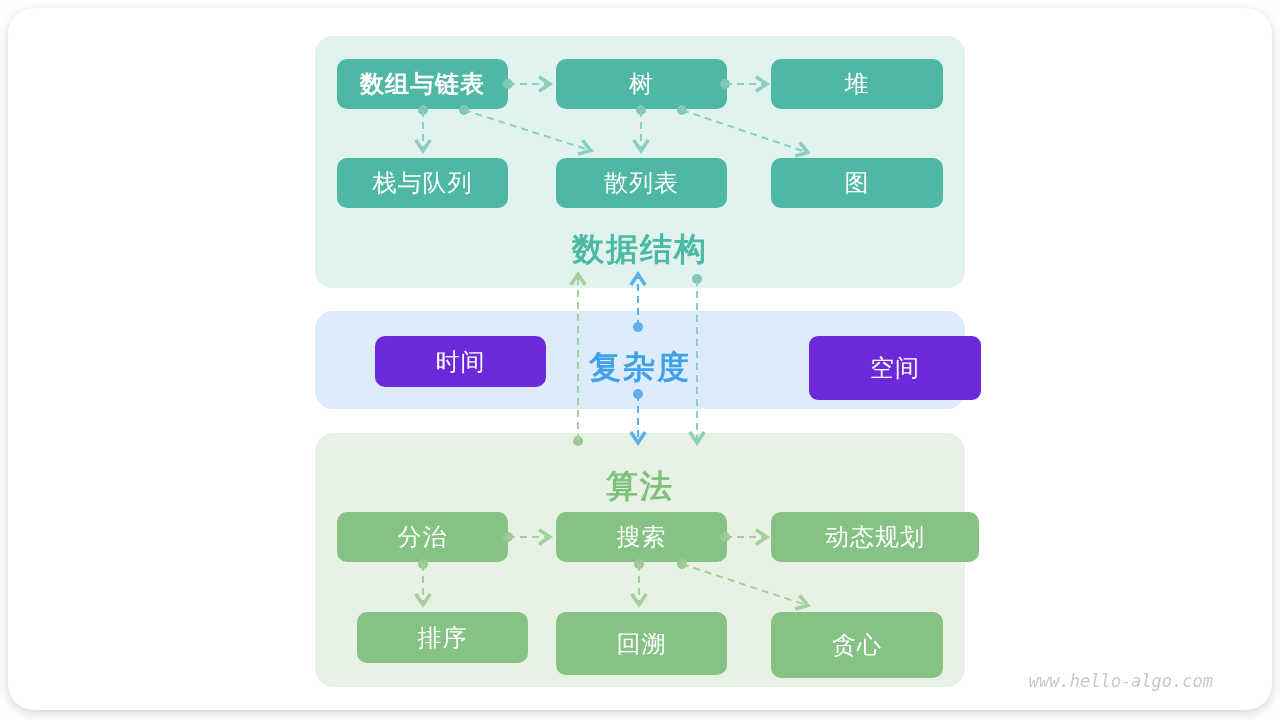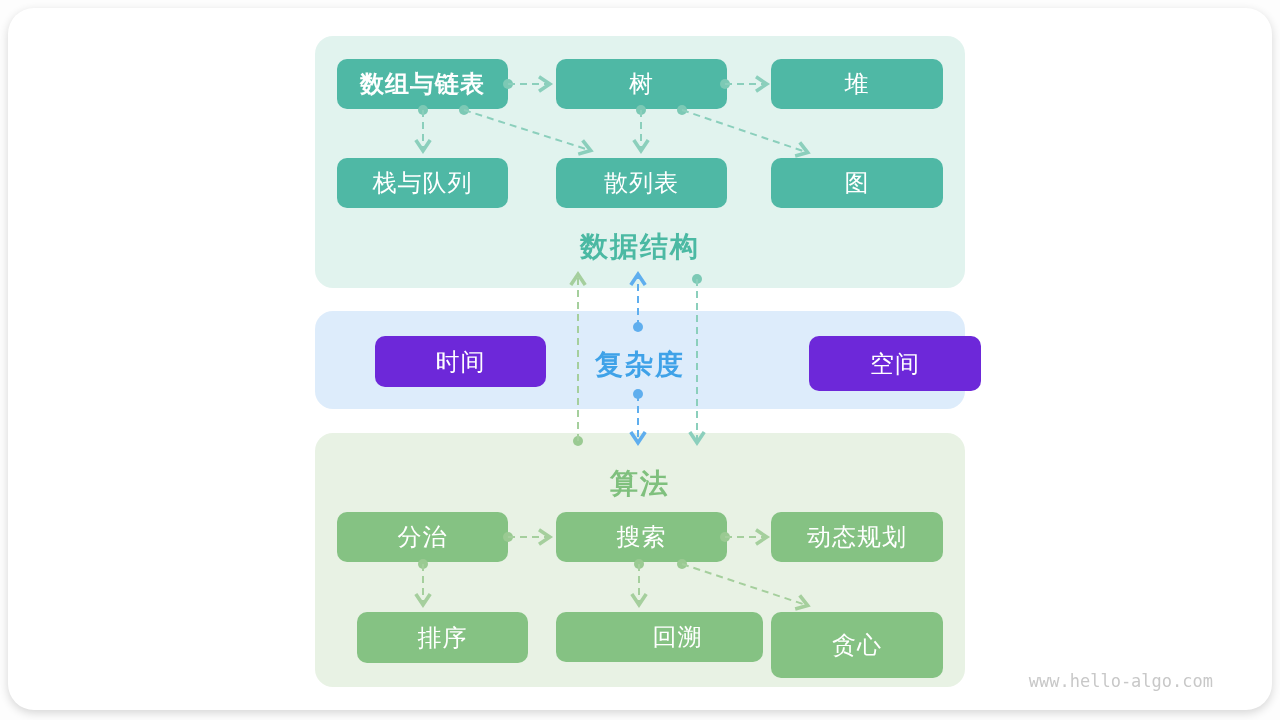--- a/index.html
+++ b/index.html
@@ -10,56 +10,56 @@
   .panel-ds{left:315px;top:36px;width:650px;height:252px;background:#e1f3ee;}
   .panel-cx{left:315px;top:311px;width:650px;height:98px;background:#ddecfb;}
   .panel-al{left:315px;top:433px;width:650px;height:254px;background:#e8f2e4;}
   .node{position:absolute;border-radius:10px;display:flex;align-items:center;
     justify-content:center;color:#ffffff;font-size:24px;font-weight:500;
     letter-spacing:1px;}
   .node-teal{background:#4fb8a5;}
   .node-blue{background:#6d28d9;margin-left:38px;}
   .node-green{background:#85c283;}
   .sec-title{position:absolute;width:650px;left:315px;text-align:center;
-    font-size:28px;font-weight:bold;letter-spacing:2px;}
+    font-size:32px;font-weight:bold;letter-spacing:2px;}
   .t-ds{top:228px;color:#4bb9a3;}
   .t-cx{top:346px;color:#3fa2e8;}
   .t-al{top:465px;color:#7fc07d;}
   .edges{position:absolute;left:0;top:0;width:1280px;height:720px;
     pointer-events:none;}
   .watermark{position:absolute;top:671px;right:67px;font-size:17px;
-    font-family:"DejaVu Sans Mono","Liberation Mono",monospace;color:#c8c8c8;}
+    font-family:"DejaVu Sans Mono","Liberation Mono",monospace;color:#c8c8c8;font-style:italic;}
 </style>
 </head>
 <body>
 
 <div class="card"></div>
 
 <div class="panel panel-ds"></div>
 <div class="panel panel-cx"></div>
 <div class="panel panel-al"></div>
 
 <div class="node node-teal" style="left:337px;top:59px;width:171px;height:50px;font-weight:bold;">数组与链表</div>
 <div class="node node-teal" style="left:556px;top:59px;width:171px;height:50px;">树</div>
 <div class="node node-teal" style="left:771px;top:59px;width:172px;height:50px;">堆</div>
 <div class="node node-teal" style="left:337px;top:158px;width:171px;height:50px;">栈与队列</div>
 <div class="node node-teal" style="left:556px;top:158px;width:171px;height:50px;">散列表</div>
 <div class="node node-teal" style="left:771px;top:158px;width:172px;height:50px;">图</div>
 <div class="sec-title t-ds">数据结构</div>
 
 <div class="node node-blue" style="left:337px;top:336px;width:171px;height:51px;">时间</div>
-<div class="node node-blue" style="left:771px;top:336px;width:172px;height:55px;">空间</div>
+<div class="node node-blue" style="left:771px;top:336px;width:172px;height:64px;border-radius:9px;">空间</div>
 <div class="sec-title t-cx">复杂度</div>
 
 <div class="sec-title t-al">算法</div>
 <div class="node node-green" style="left:337px;top:512px;width:171px;height:50px;">分治</div>
 <div class="node node-green" style="left:556px;top:512px;width:171px;height:50px;">搜索</div>
-<div class="node node-green" style="left:771px;top:512px;width:172px;height:50px;">动态规划</div>
+<div class="node node-green" style="left:771px;top:512px;width:208px;height:50px;">动态规划</div>
 <div class="node node-green" style="left:357px;top:612px;width:171px;height:51px;">排序</div>
-<div class="node node-green" style="left:556px;top:612px;width:171px;height:50px;padding-left:36px;">回溯</div>
+<div class="node node-green" style="left:556px;top:612px;width:171px;height:63px;">回溯</div>
 <div class="node node-green" style="left:771px;top:612px;width:172px;height:66px;">贪心</div>
 
 <svg class="edges" viewBox="0 0 1280 720" xmlns="http://www.w3.org/2000/svg">
   <defs>
     <marker id="m-teal" viewBox="0 0 10 10" refX="6" refY="5" markerWidth="9" markerHeight="9" orient="auto">
       <path d="M1,1 L7,5 L1,9" fill="none" stroke="#8bcfbc" stroke-width="2"></path>
     </marker>
     <marker id="m-green" viewBox="0 0 10 10" refX="6" refY="5" markerWidth="9" markerHeight="9" orient="auto">
       <path d="M1,1 L7,5 L1,9" fill="none" stroke="#a5cf9d" stroke-width="2"></path>
     </marker>

